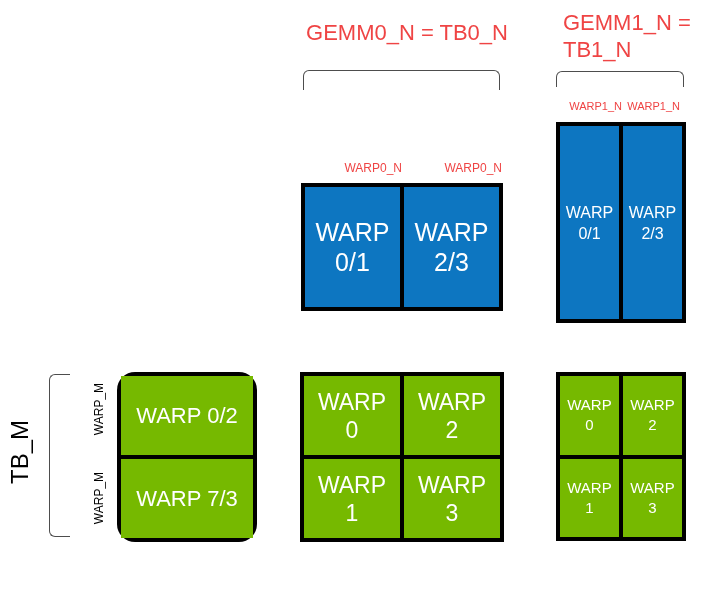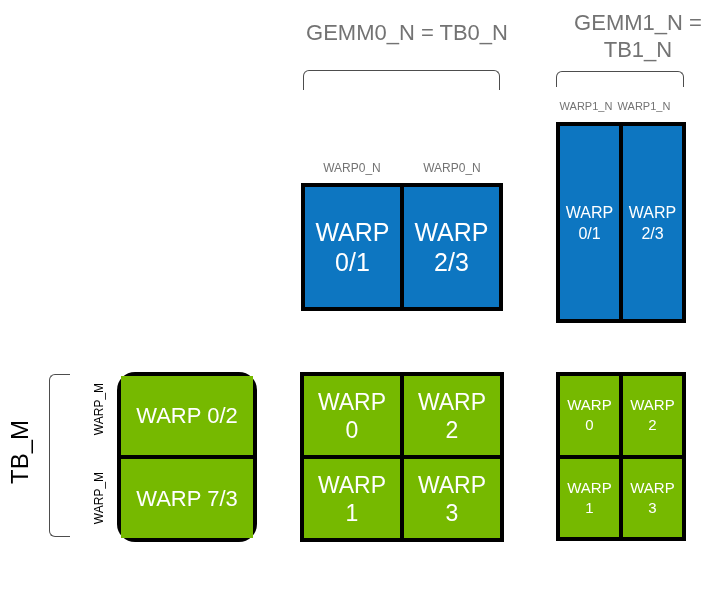--- a/index.html
+++ b/index.html
@@ -22,25 +22,25 @@
   #gemm0-b .cell{font-size:25px;line-height:30px;}
   #gemm1-b{left:556px;top:122px;width:130px;height:201px;grid-template-columns:1fr 1fr;}
   #gemm1-b .cell{font-size:16px;line-height:21px;}
   #tb-a{left:117px;top:372px;width:140px;height:170px;grid-template-rows:1fr 1fr;border-radius:18px;}
   #tb-a .cell{font-size:22px;}
   #gemm0-c{left:300px;top:372px;width:204px;height:170px;grid-template-columns:1fr 1fr;grid-template-rows:1fr 1fr;}
   #gemm0-c .cell{font-size:23px;line-height:28px;}
   #gemm1-c{left:556px;top:372px;width:130px;height:169px;grid-template-columns:1fr 1fr;grid-template-rows:1fr 1fr;}
   #gemm1-c .cell{font-size:15px;line-height:20px;}
   
-  .lbl{position:absolute;color:#737373;}
+  .lbl{position:absolute;color:#ef4444;}
   #gemm0-title{left:287px;top:20px;width:240px;text-align:center;font-size:22px;}
-  #gemm1-title{left:563px;top:9px;width:150px;text-align:center;font-size:22px;line-height:27px;}
+  #gemm1-title{left:563px;top:9px;width:150px;text-align:left;font-size:22px;line-height:27px;}
   #gemm1-title span{display:block;}
-  .small-lbl{font-size:12px;text-align:center;}
+  .small-lbl{font-size:12px;text-align:right;}
   #warp0n-left {left:302px;top:161px;width:100px;}
   #warp0n-right{left:402px;top:161px;width:100px;}
   #warp1n-left {left:550px;top:100px;width:72px;font-size:11px;}
   #warp1n-right{left:608px;top:100px;width:72px;font-size:11px;}
   
   .rot{
     position:absolute;transform:rotate(-90deg);transform-origin:center center;
     display:flex;align-items:center;justify-content:center;color:#000;
   }
   #tb-m{left:-40px;top:437px;width:120px;height:30px;font-size:24px;}

